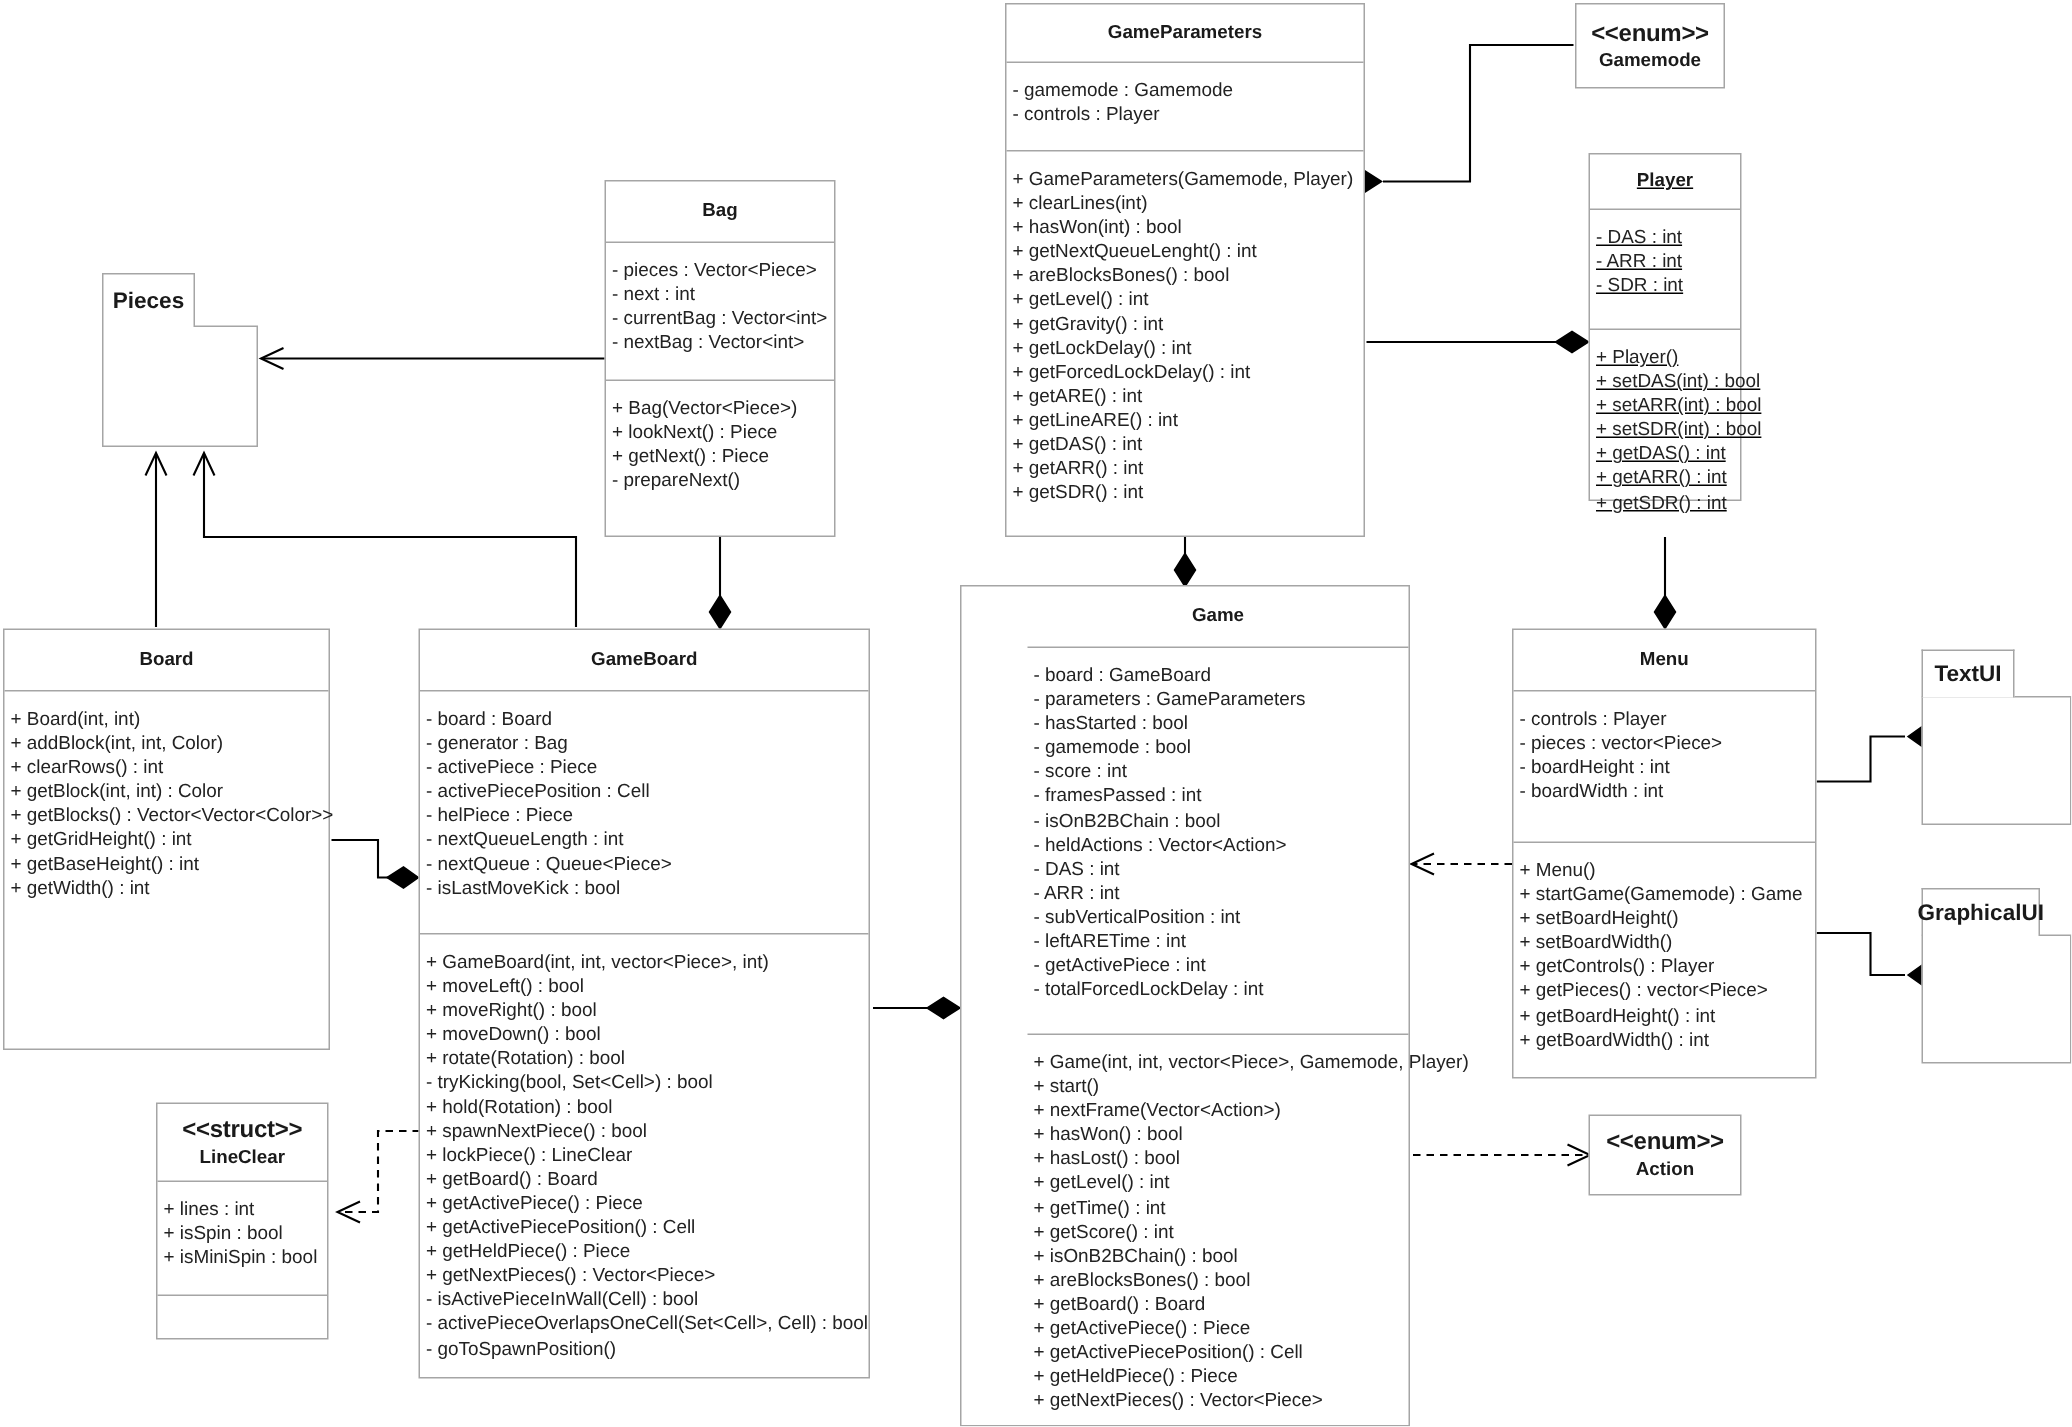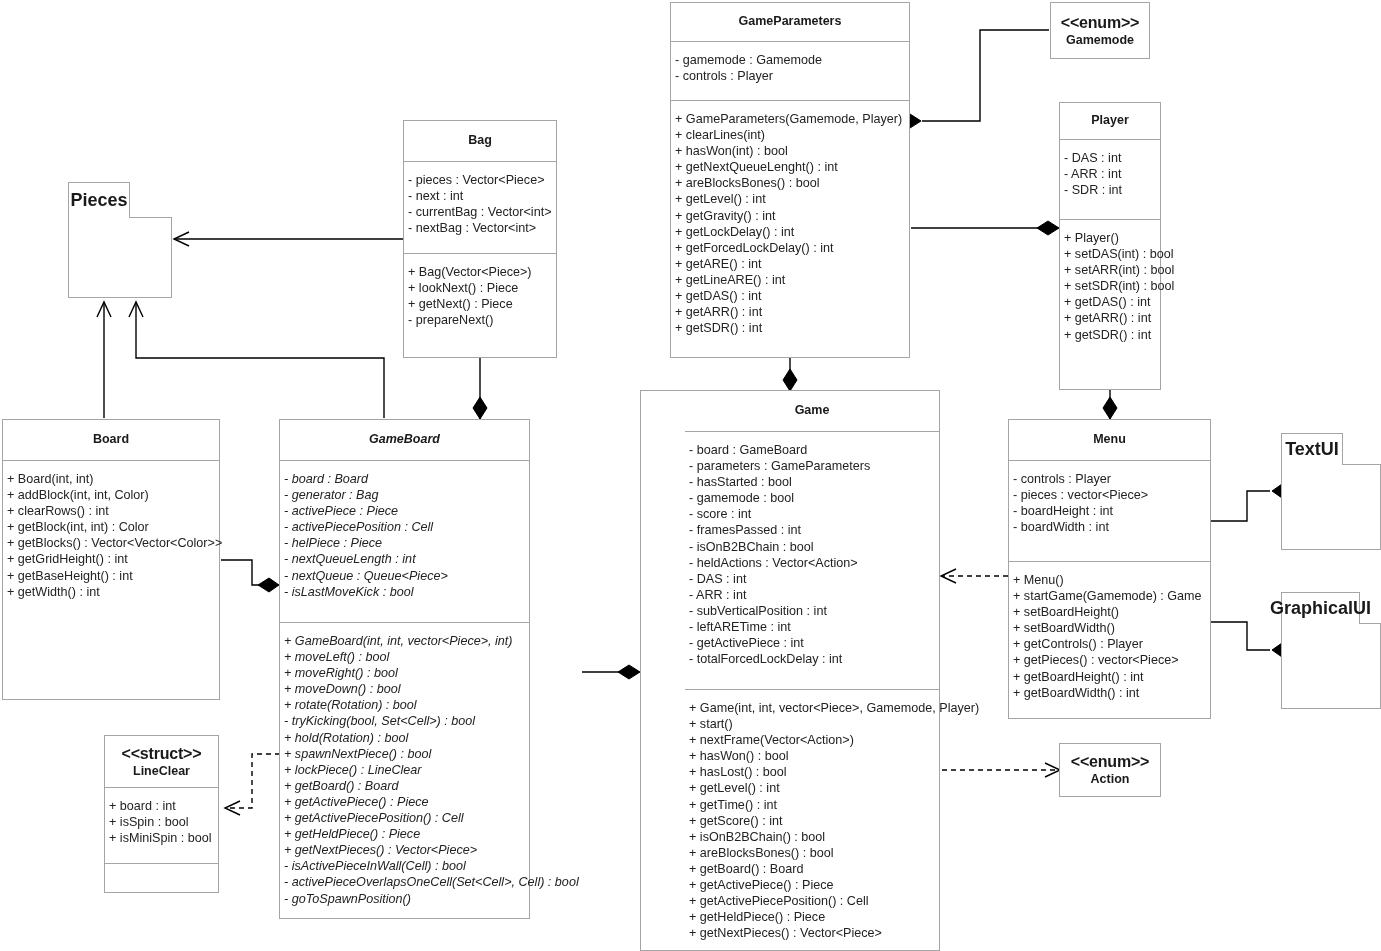--- a/index.html
+++ b/index.html
@@ -64,21 +64,21 @@
   .pkg .tab {
     position: absolute;
     box-sizing: border-box;
     border: 1px solid #a5a5a5;
     border-bottom: none;
     background: #ffffff;
     display: flex;
     align-items: center;
     justify-content: center;
     font-weight: bold;
-    font-size: 18px;
+    font-size: 15px;
     color: #1a1a1a;
     z-index: 2;
   }
   .pkg .body {
     position: absolute;
     box-sizing: border-box;
     border: 1px solid #a5a5a5;
     background: #ffffff;
     z-index: 1;
   }
@@ -217,21 +217,21 @@
       <span>Action</span>
     </div>
   </div>
 
   <div class="cls" style="left:104px; top:735px; width:115px; height:158px;">
     <div class="title" style="height:52px;">
       <span class="stereo">&lt;&lt;struct&gt;&gt;</span>
       <span>LineClear</span>
     </div>
     <div class="compart" style="height:76px;">
-      <div class="row">+ board : int</div>
+      <div class="row">+ lines : int</div>
       <div class="row">+ isSpin : bool</div>
       <div class="row">+ isMiniSpin : bool</div>
     </div>
     <div class="compart last" style="height:28px;"></div>
   </div>
 
   <div class="cls" style="left:403px; top:120px; width:154px; height:238px;">
     <div class="title" style="height:41px;">
       <span>Bag</span>
     </div>
@@ -258,21 +258,21 @@
       <div class="row">+ addBlock(int, int, Color)</div>
       <div class="row">+ clearRows() : int</div>
       <div class="row">+ getBlock(int, int) : Color</div>
       <div class="row">+ getBlocks() : Vector&lt;Vector&lt;Color&gt;&gt;</div>
       <div class="row">+ getGridHeight() : int</div>
       <div class="row">+ getBaseHeight() : int</div>
       <div class="row">+ getWidth() : int</div>
     </div>
   </div>
 
-  <div class="cls" style="left:279px; top:419px; width:251px; height:500px;font-style:italic;">
+  <div class="cls" style="left:279px; top:419px; width:301px; height:500px;">
     <div class="title" style="height:41px;">
       <span>GameBoard</span>
     </div>
     <div class="compart" style="height:162px;">
       <div class="row">- board : Board</div>
       <div class="row">- generator : Bag</div>
       <div class="row">- activePiece : Piece</div>
       <div class="row">- activePiecePosition : Cell</div>
       <div class="row">- helPiece : Piece</div>
       <div class="row">- nextQueueLength : int</div>
@@ -319,21 +319,21 @@
       <div class="row">+ getLockDelay() : int</div>
       <div class="row">+ getForcedLockDelay() : int</div>
       <div class="row">+ getARE() : int</div>
       <div class="row">+ getLineARE() : int</div>
       <div class="row">+ getDAS() : int</div>
       <div class="row">+ getARR() : int</div>
       <div class="row">+ getSDR() : int</div>
     </div>
   </div>
 
-  <div class="cls" style="left:1059px; top:102px; width:102px; height:288px;">
+  <div class="cls" style="left:1059px; top:102px; width:102px; height:232px;text-decoration:underline;">
     <div class="title" style="height:37px;">
       <span>Player</span>
     </div>
     <div class="compart" style="height:80px;">
       <div class="row">- DAS : int</div>
       <div class="row">- ARR : int</div>
       <div class="row">- SDR : int</div>
     </div>
     <div class="compart last" style="height:137px;">
       <div class="row">+ Player()</div>

